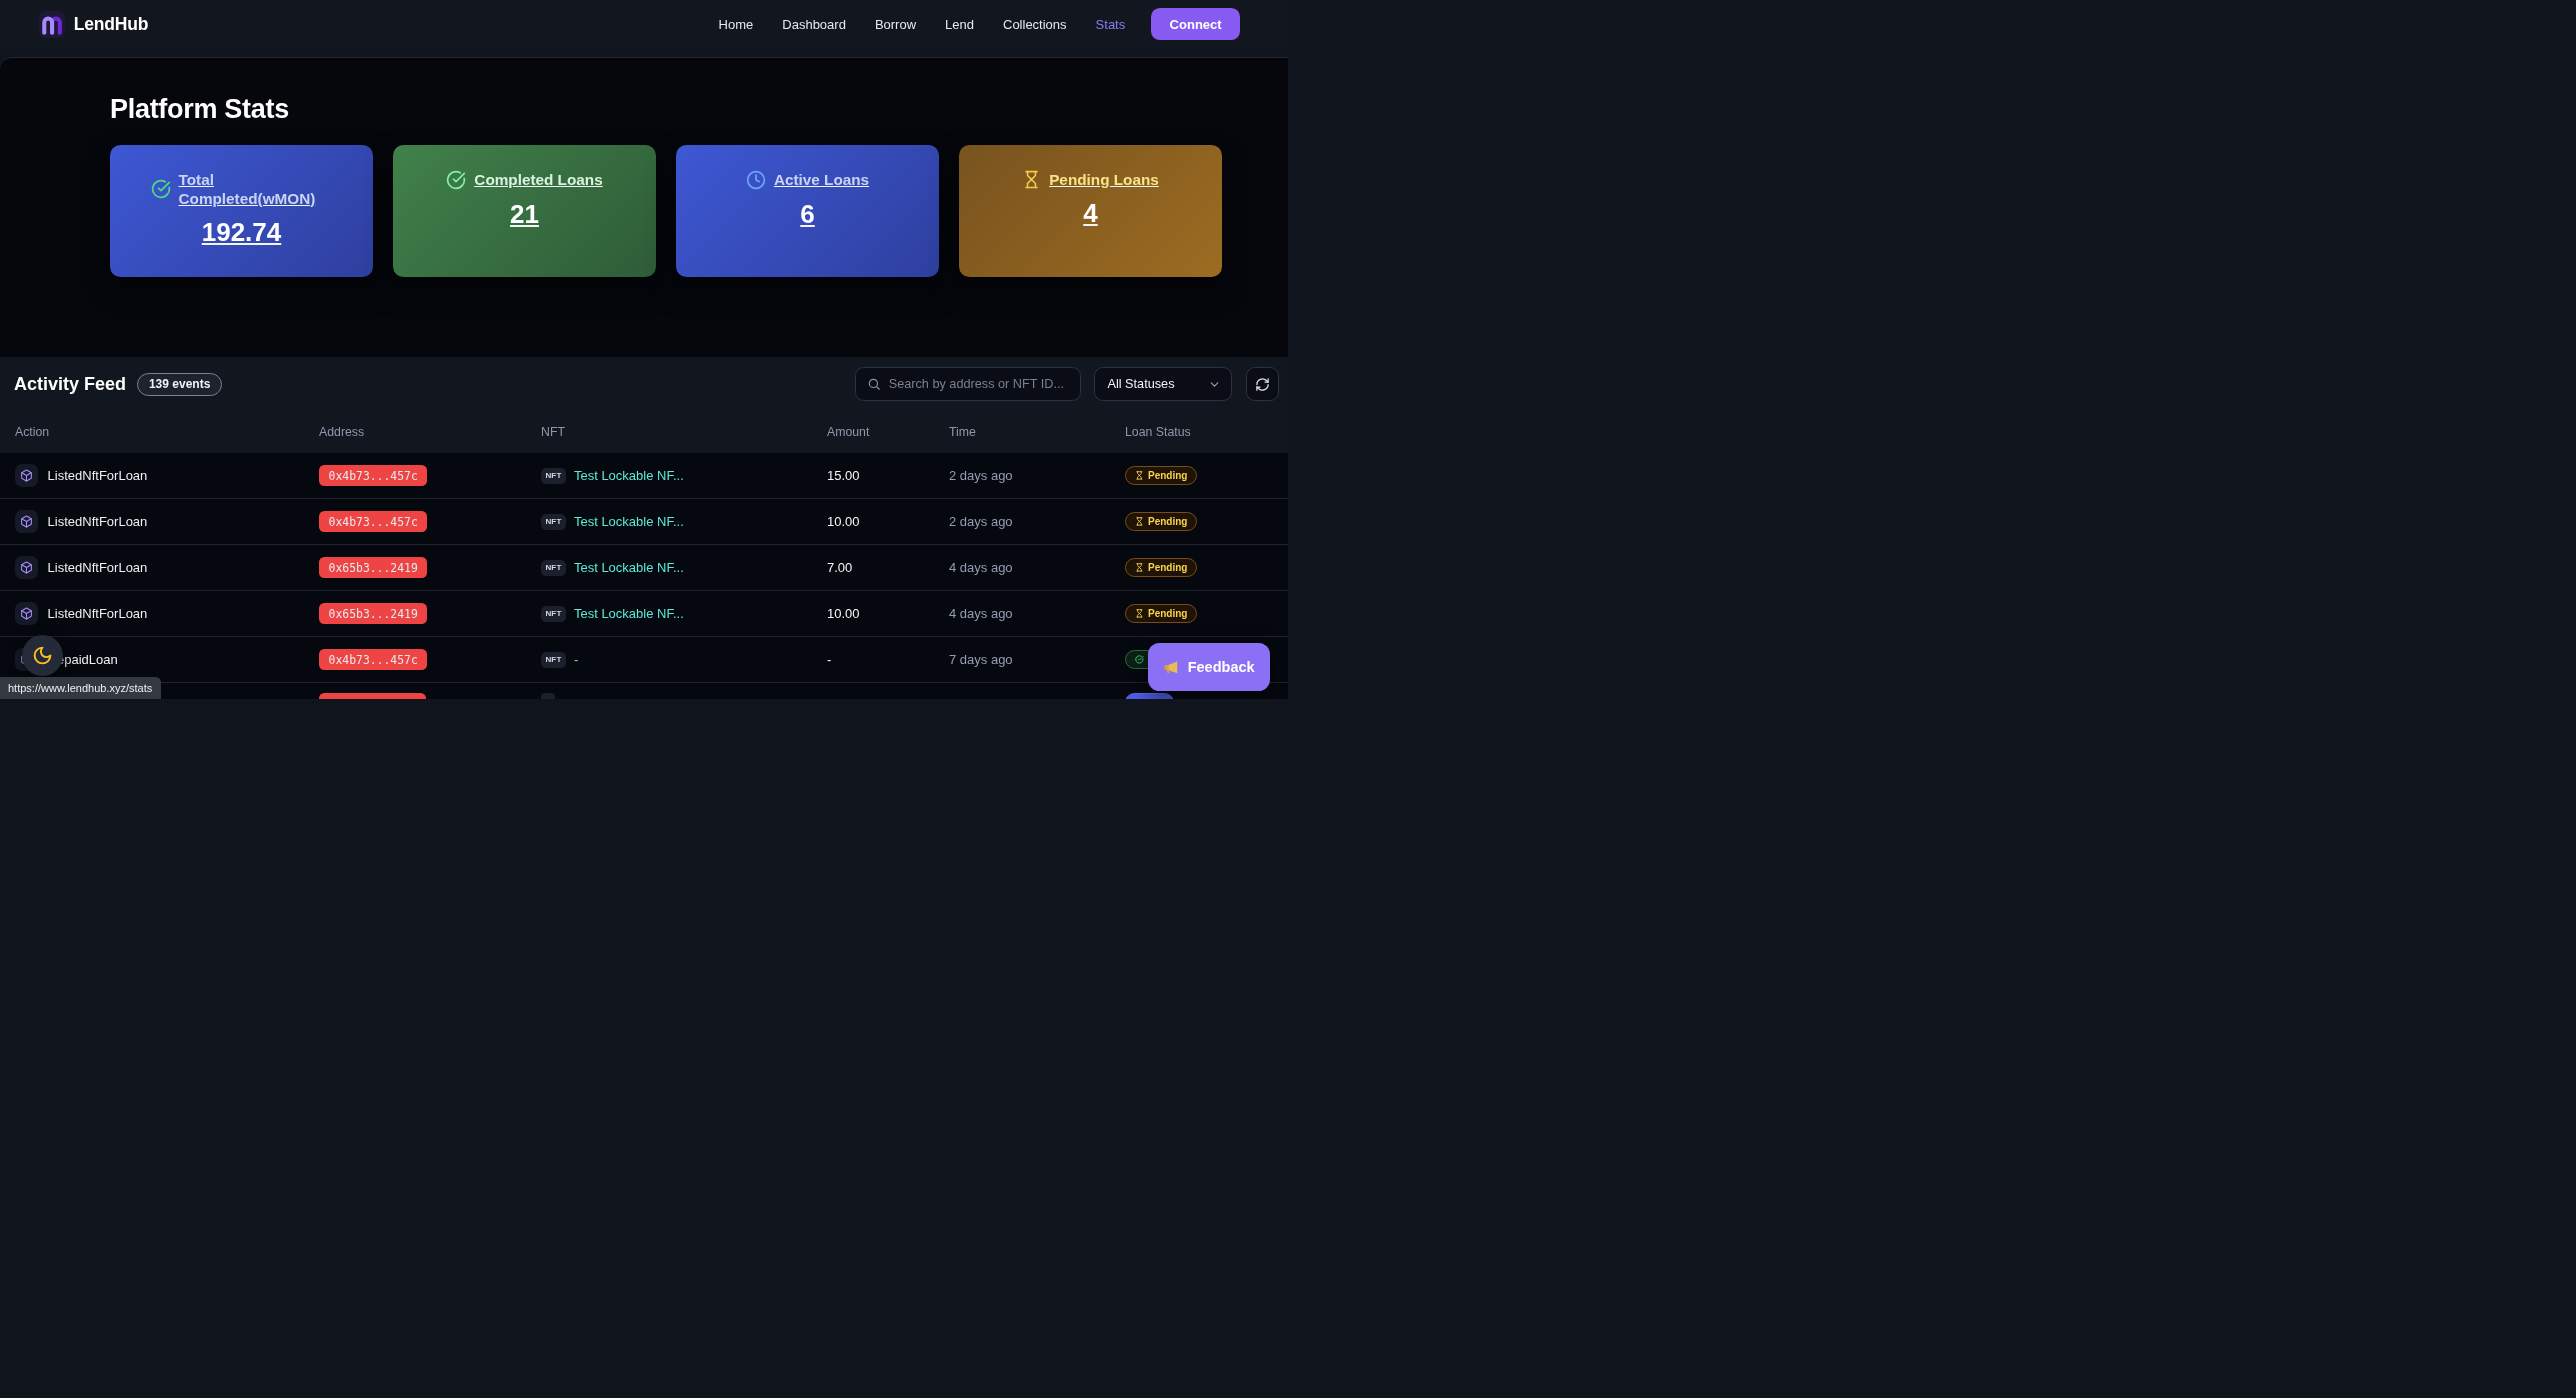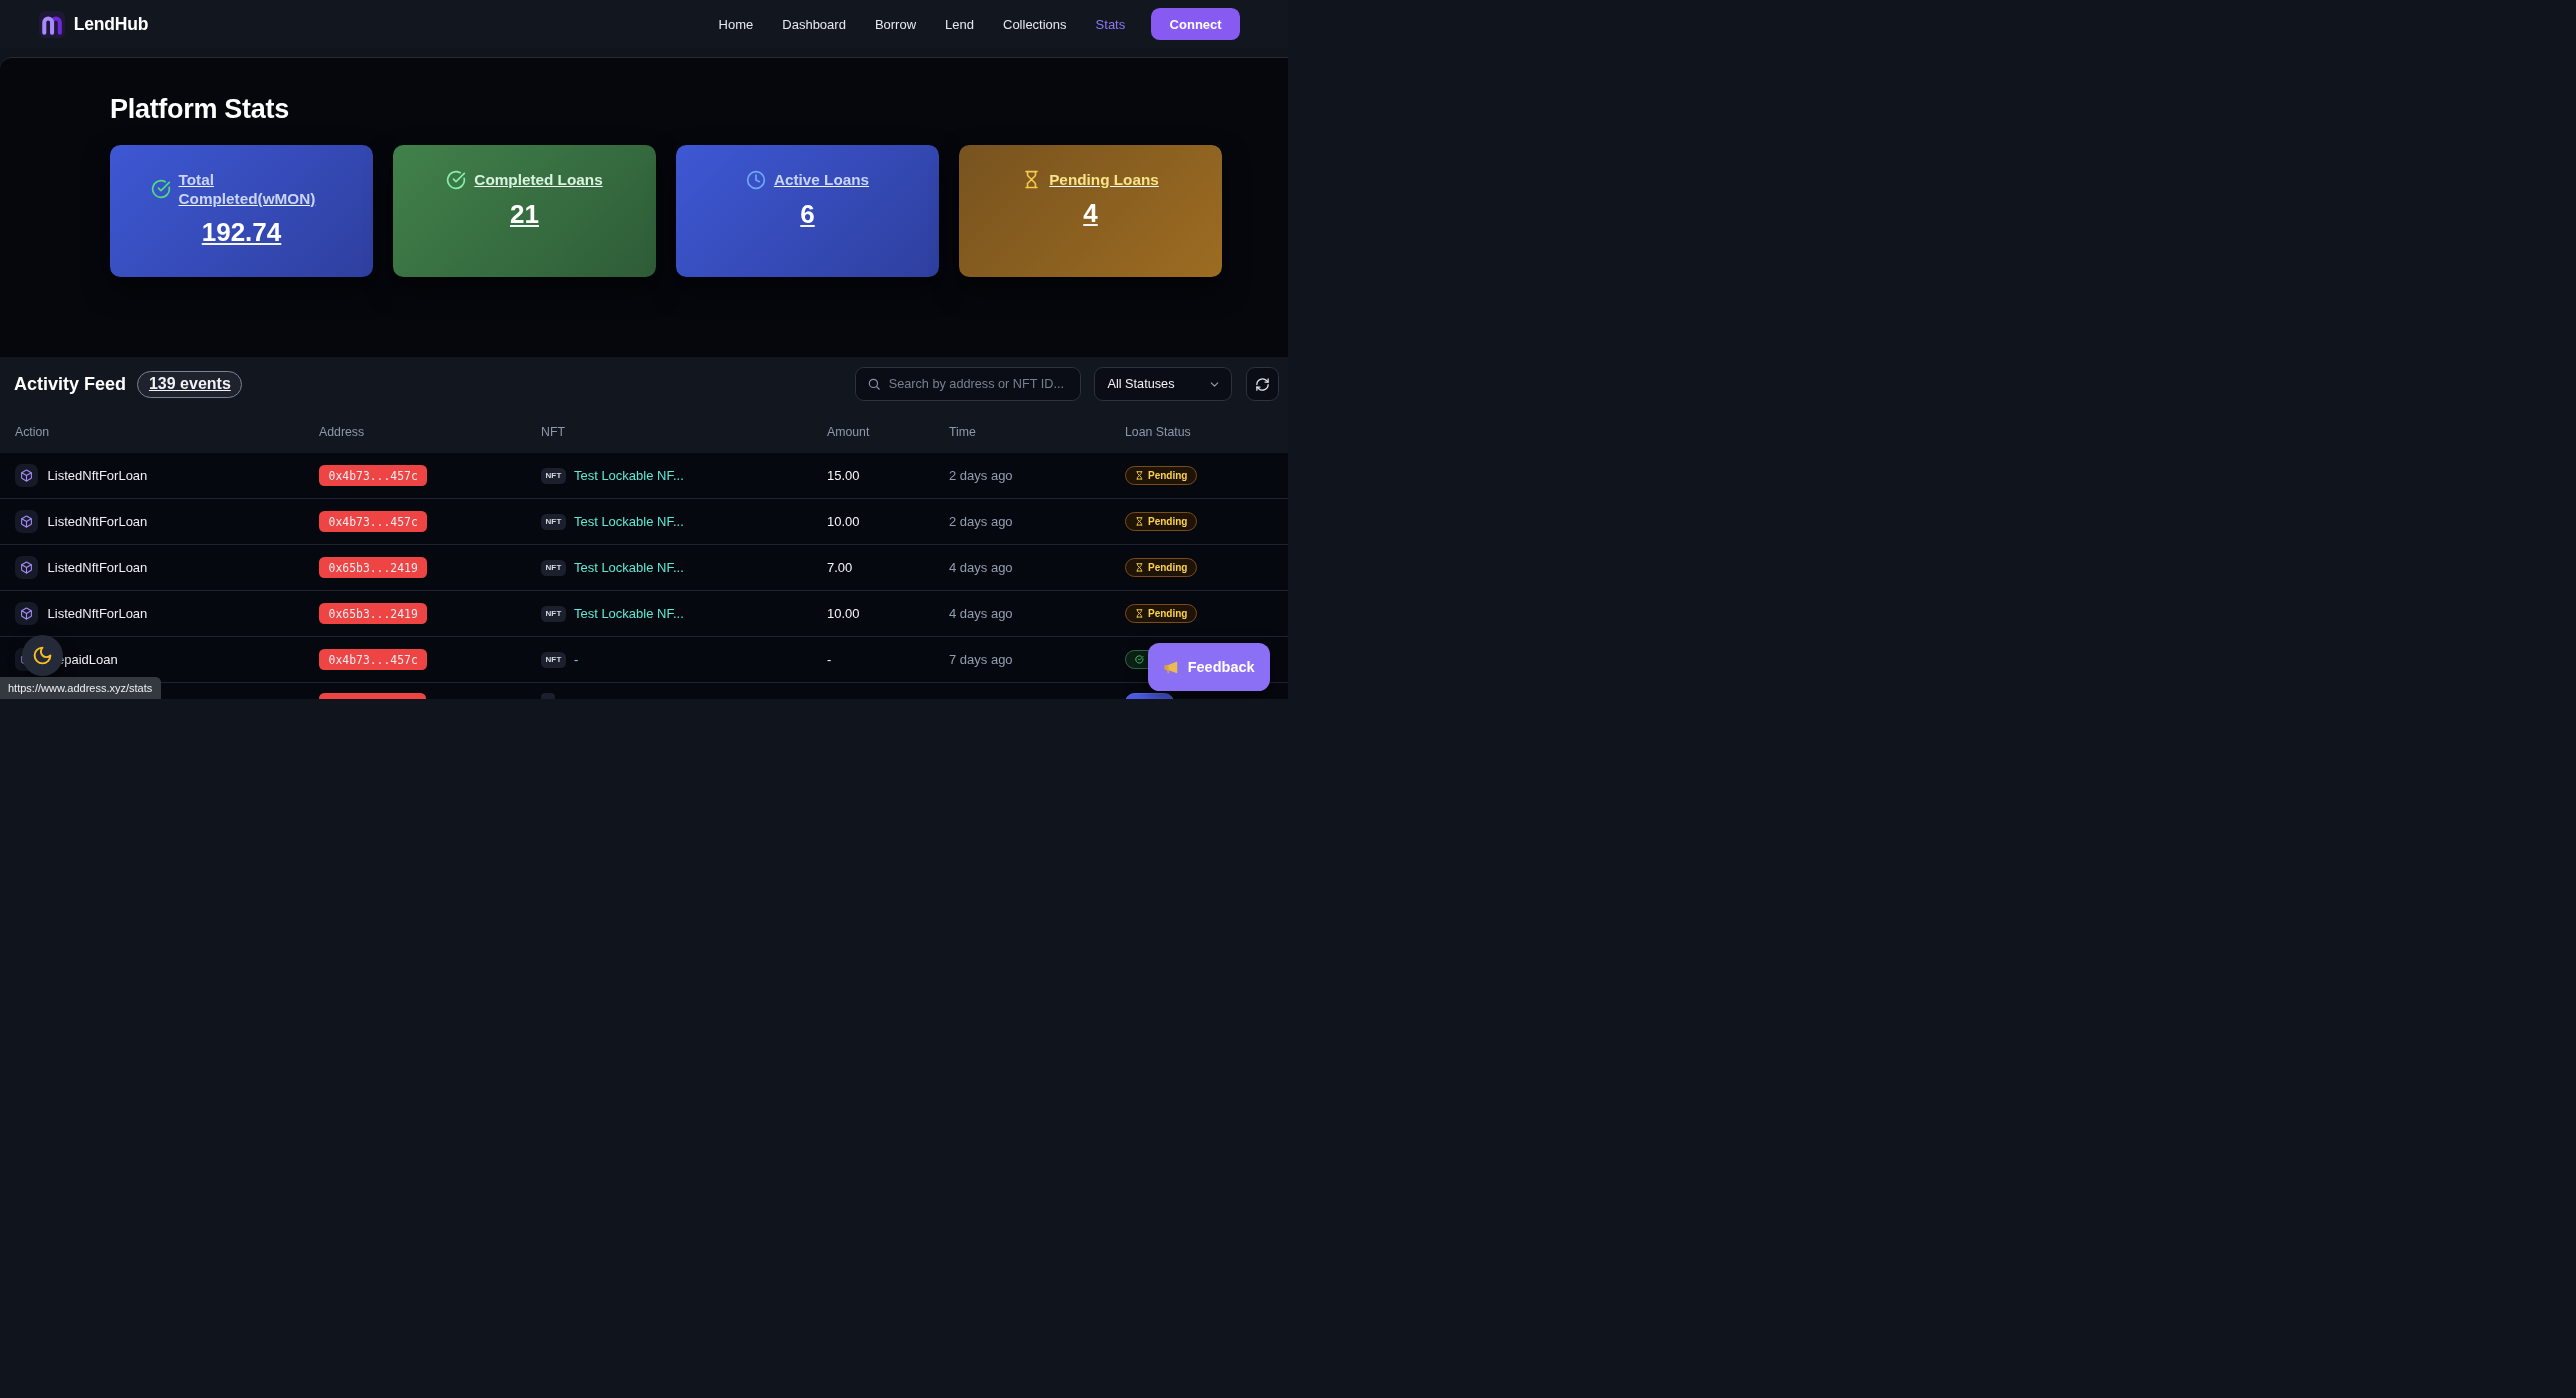--- a/index.html
+++ b/index.html
@@ -52,22 +52,22 @@
   .card.amber .card-label { color:#f7e388; }
   .card-value { margin-top:9.6px; font-size:26px; font-weight:800; color:#fff; }
   .ic-green { color:#4ade80; } .ic-ltgreen { color:#86efac; }
   .ic-blue { color:#6fa8f8; } .ic-amber { color:#f3cb4d; }
 
   
   .activity { position:absolute; left:0; top:357px; width:1288px; height:342px; background:#12161f; }
   .controls { height:54px; display:flex; align-items:center; padding:0 8.8px 0 14px; }
   .feed-title { font-size:18px; font-weight:800; color:#fff; }
   .count-badge {
-    margin-left:11.4px; font-size:16px; font-weight:600; color:#f1f2f5;
-    border:0.9px solid #7b8290; background:#1d222d; border-radius:875px; padding:3.5px 10.5px;text-decoration:underline;
+    margin-left:11.4px; font-size:12px; font-weight:600; color:#f1f2f5;
+    border:0.9px solid #7b8290; background:#1d222d; border-radius:875px; padding:3.5px 10.5px;
   }
   .search-box {
     margin-left:auto; width:226px; height:34px; display:flex; align-items:center; gap:8px;
     background:#0a0d15; border:0.9px solid #2b3242; border-radius:8.8px; padding:0 10.5px; color:#8a93a5;
   }
   .search-box input {
     flex:1; background:transparent; border:none; outline:none;
     font-family:inherit; font-size:12.7px; color:#e5e7eb;
   }
   .search-box input::placeholder { color:#77808f; }
@@ -435,21 +435,21 @@
 </div>
 
 <button class="moon-btn">
   <span>
     <svg width="21" height="21" viewBox="0 0 24 24" fill="none" stroke="currentColor" stroke-width="2.2" stroke-linecap="round" stroke-linejoin="round">
         <path d="M12 3a6 6 0 0 0 9 9 9 9 0 1 1-9-9Z"></path>
       </svg>
   </span>
 </button>
 
-<div class="url-tooltip">https://www.address.xyz/stats</div>
+<div class="url-tooltip">https://www.lendhub.xyz/stats</div>
 
 <button class="feedback-btn">
   <span>
     <svg width="16.6" height="16.6" viewBox="0 0 24 24">
       <path fill="#d9a437" d="M20.5 3.5 7.8 8.6H4.5A2.5 2.5 0 0 0 2 11.1v2.3a2.5 2.5 0 0 0 2.5 2.5h1l1.2 4.6h2.6l-1.1-4.4 12.3 4.4z"></path>
       <path fill="#f5d06b" d="M20.5 3.5 7.8 8.6l.4 7.5 12.3 4.4z" opacity="0.55"></path>
     </svg>
   </span>
   <span>Feedback</span>
 </button>

